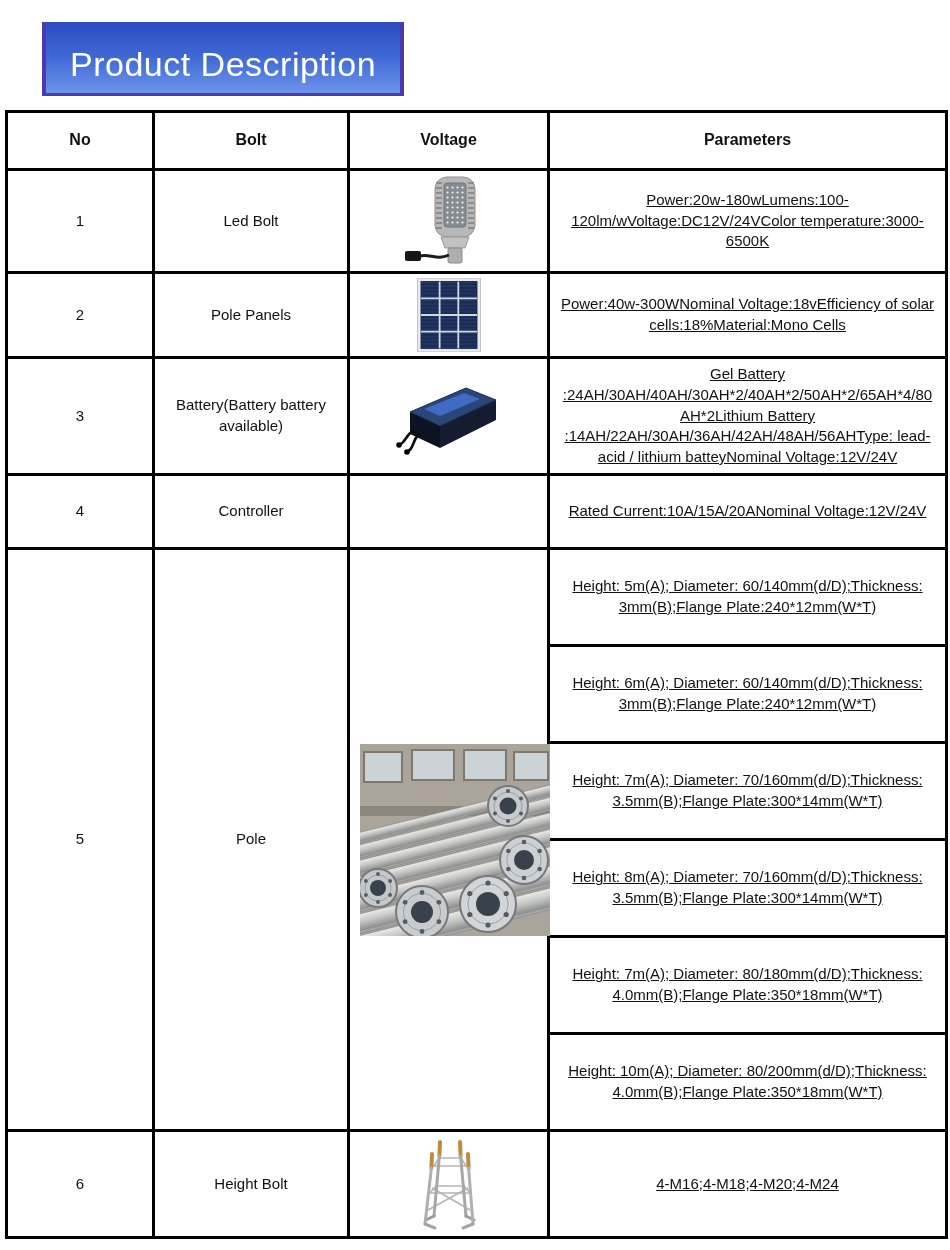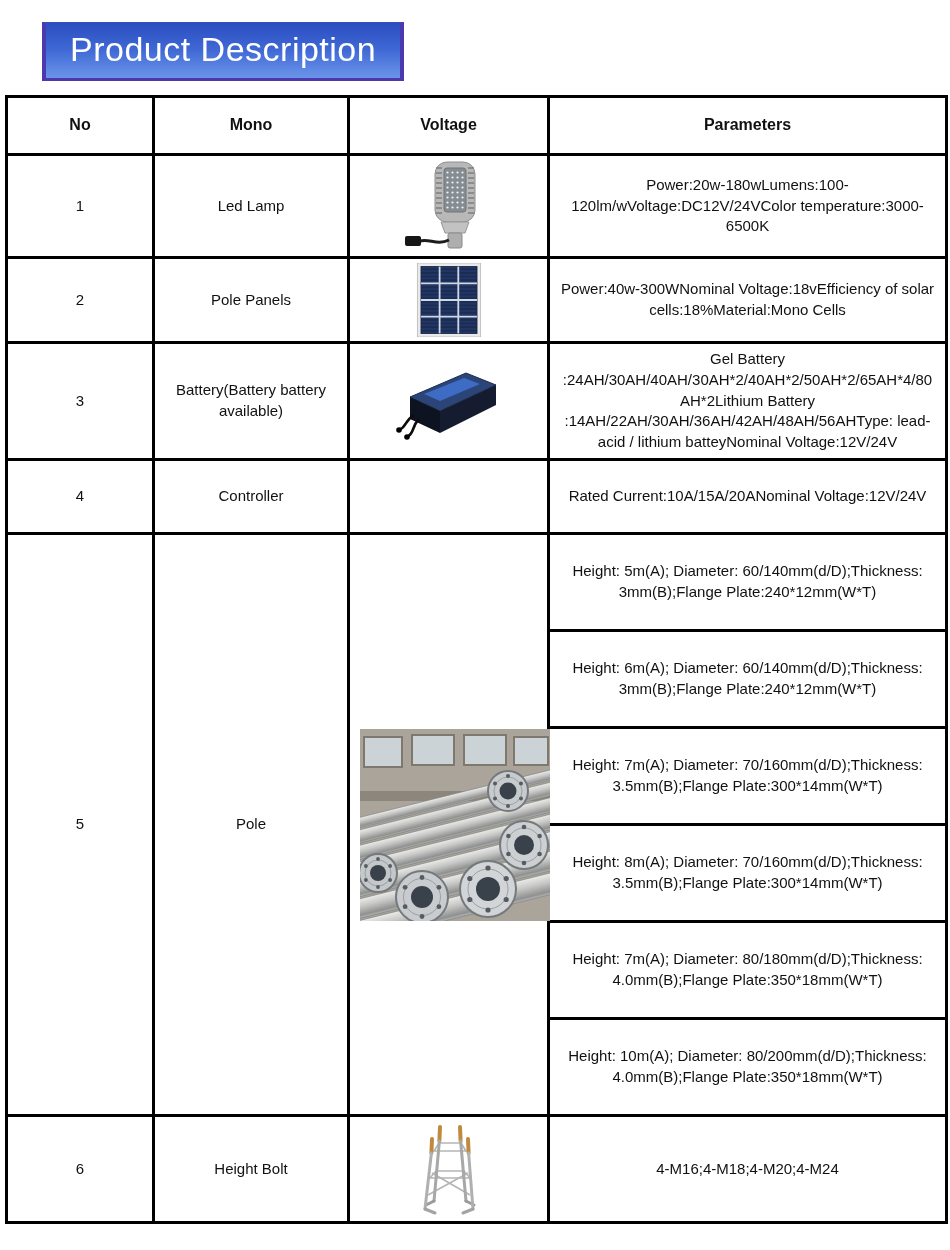--- a/index.html
+++ b/index.html
@@ -6,21 +6,21 @@
     margin:0; padding:0;
     width:950px; height:1250px;
     background:#ffffff;
     font-family:"Liberation Sans", sans-serif;
     color:#111;
     overflow:hidden;
   }
   .title-banner{
     display:inline-block;
     margin:22px 0 0 42px;
-    padding:7px 24px 9px 24px;
+    padding:22px 24px 9px 24px;
     font-size:34px;
     font-weight:500;
     letter-spacing:0.5px;
     color:#ffffff;
     background:linear-gradient(180deg,#2b4dc0 0%, #3f68d5 48%, #6b95ea 100%);
     border-left:4px solid #4c39ae;
     border-right:4px solid #4c39ae;
     border-bottom:3px solid #4c39ae;
     border-top:1px solid #3550c0;
   }
@@ -38,49 +38,49 @@
     font-size:15px;
     line-height:1.38;
     background:#fff;
     word-wrap:break-word;
   }
   .spec th{
     font-size:16px;
     font-weight:bold;
   }
   .pic-cell{ padding:2px; }
-  .params{ font-size:15px; }
+  .params{ font-size:15px;text-decoration:underline; }
   svg{ display:block; margin:0 auto; }
 </style>
 </head>
 <body>
 
 
 
 <div class="title-banner">Product Description</div>
 
 <table class="spec">
   <colgroup>
     <col style="width:147px">
     <col style="width:195px">
     <col style="width:200px">
     <col style="width:398px">
   </colgroup>
 
   <tbody>
       <tr style="height:58px">
     <th>No</th>
-    <th>Mono</th>
+    <th>Bolt</th>
     <th>Voltage</th>
     <th>Parameters</th>
   </tr>
 
   <tr style="height:95px">
     <td>1</td>
-    <td>Led Lamp</td>
+    <td>Led Bolt</td>
     <td class="pic-cell">
       <svg width="108" height="92" viewBox="0 0 108 92">
         <defs>
           <pattern id="leds" width="5" height="5" patternUnits="userSpaceOnUse">
             <circle cx="2.5" cy="2.5" r="1.1" fill="#eef2f4"></circle>
           </pattern>
         </defs>
         <rect x="40" y="2" width="40" height="60" rx="12" fill="#b8b8b8" stroke="#8f8f8f"></rect>
         <g stroke="#7e7e7e" stroke-width="1.4">
           <path d="M41 8h6M41 13h6M41 18h6M41 23h6M41 28h6M41 33h6M41 38h6M41 43h6M41 48h6M41 53h6"></path>

